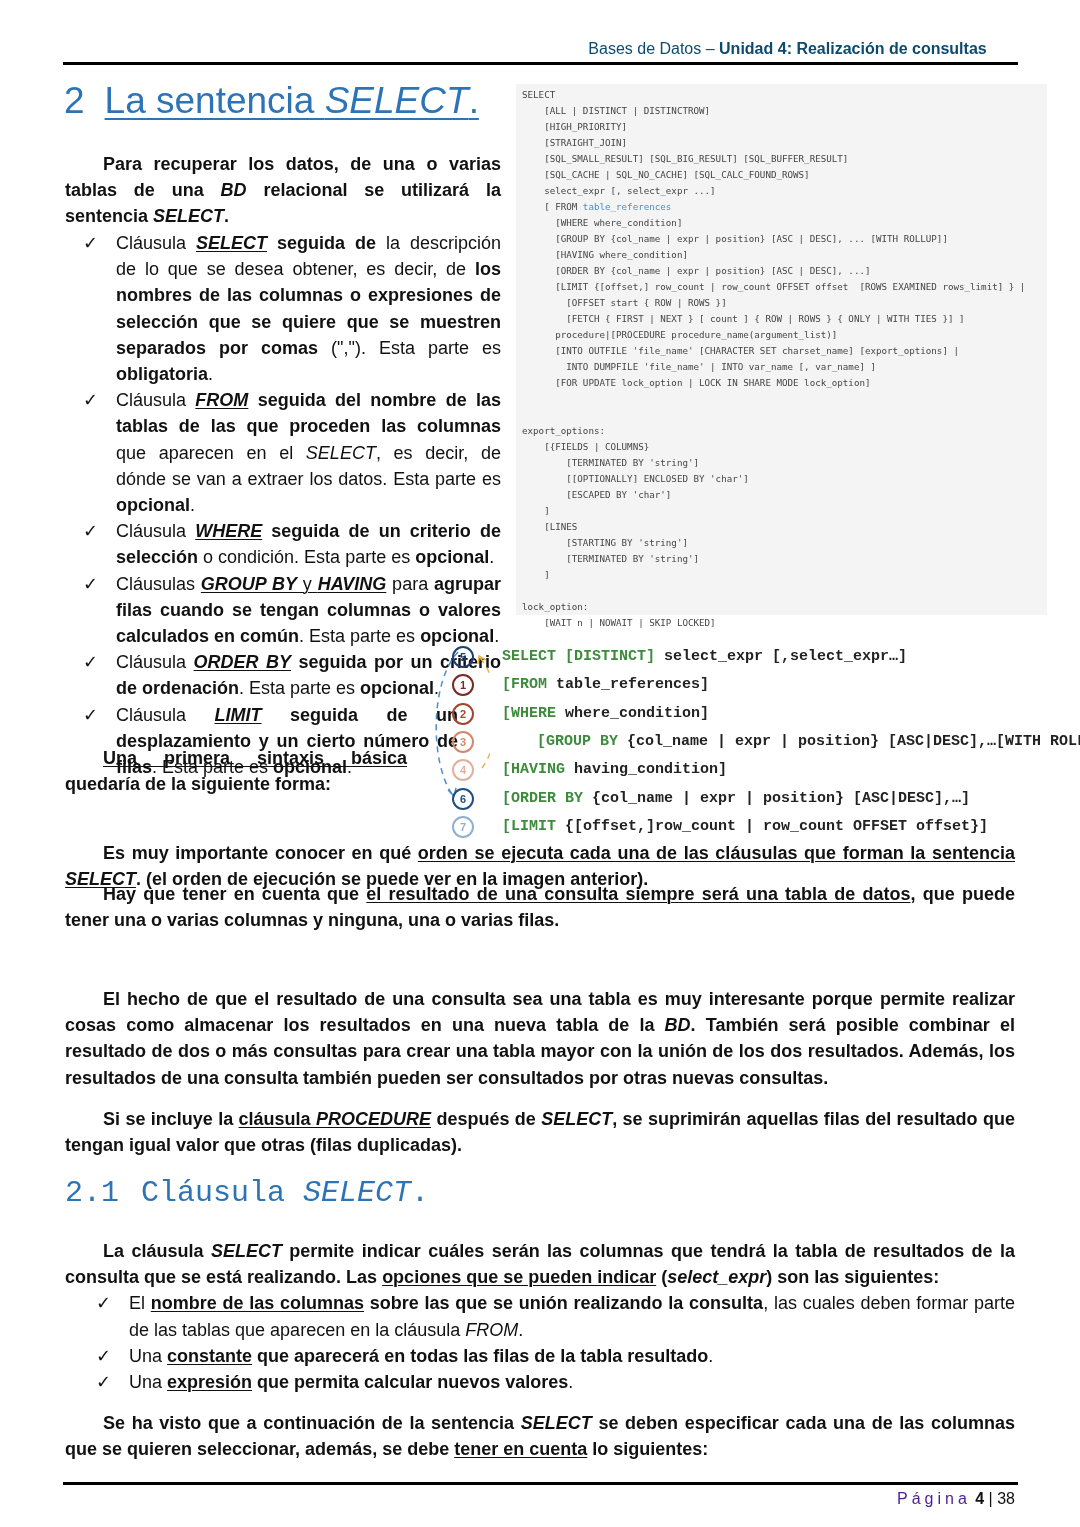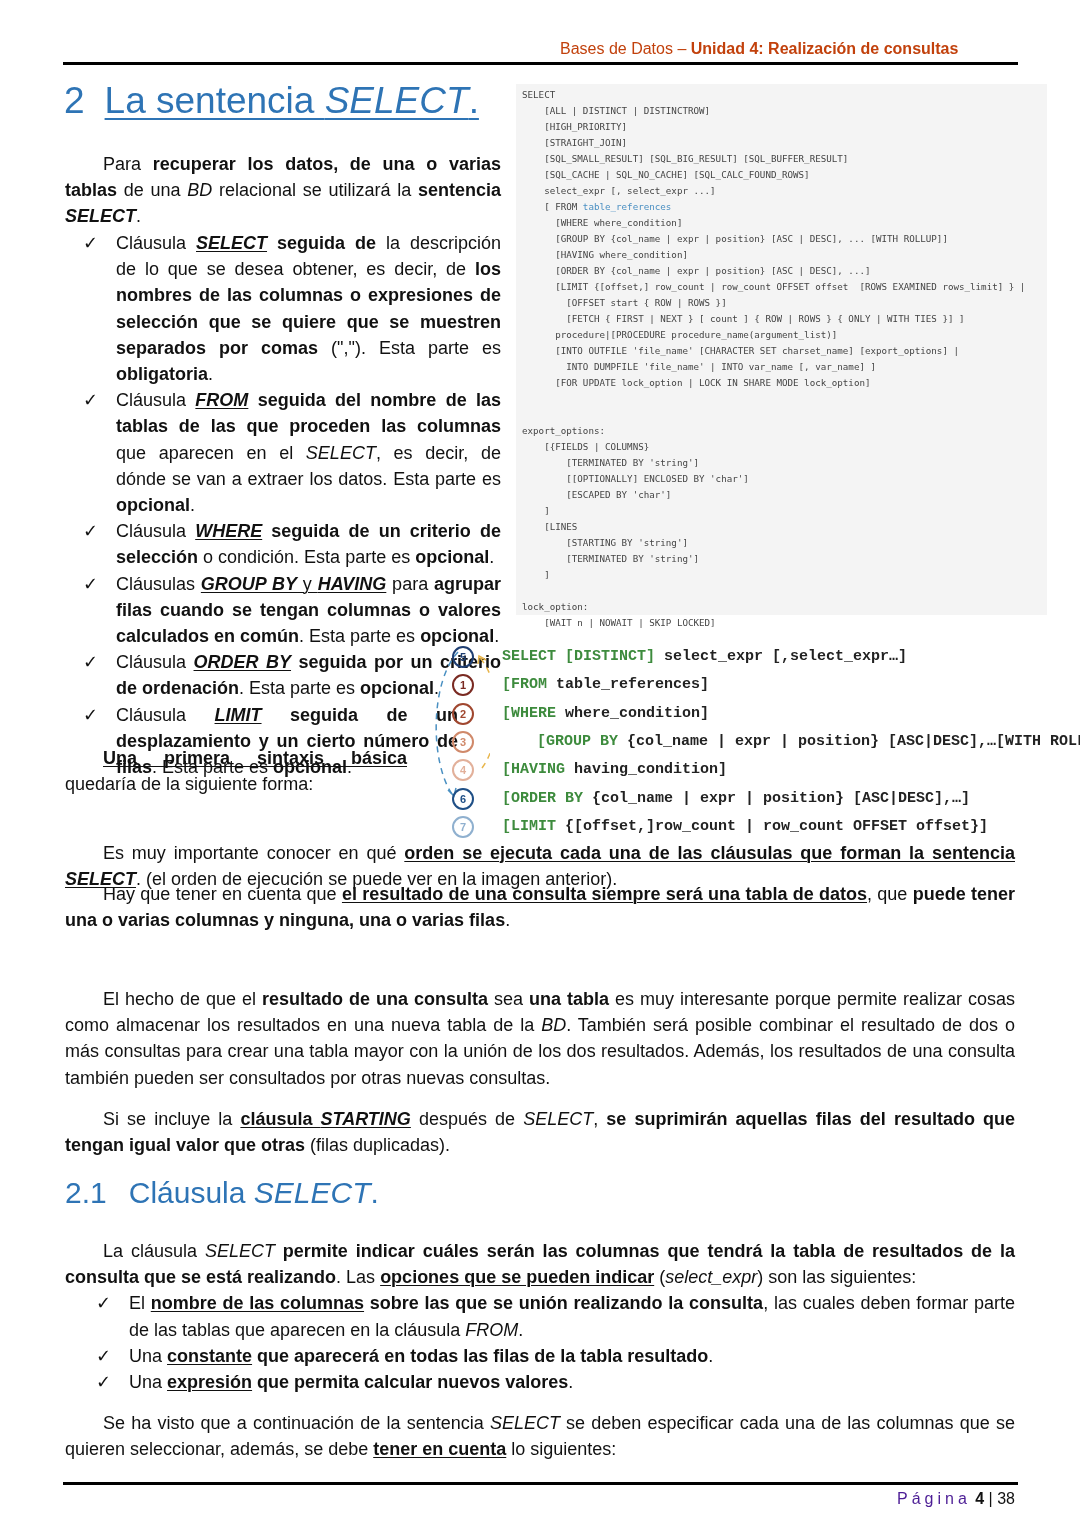--- a/index.html
+++ b/index.html
@@ -1,39 +1,39 @@
 <!DOCTYPE html>
 <html><head>
 <meta charset="utf-8">
 <style>
   html,body{margin:0;padding:0;background:#ffffff;}
   body{width:1080px;height:1527px;position:relative;overflow:hidden;font-family:"Liberation Sans",sans-serif;color:#111;}
   .abs{position:absolute;}
-  .hdr{left:560px;top:40px;width:455px;text-align:left;font-size:16px;color:#c2410c;}
+  .hdr{left:560px;top:40px;width:455px;text-align:center;font-size:16px;color:#0c4a6e;}
   .hdr b{font-weight:bold;}
   .rule{background:#000;height:3px;}
   .h1{left:64px;top:80px;font-size:37px;color:#2e74b5;}
   .h1 .num{margin-right:20px;}
   .h1 .t{text-decoration:underline;text-decoration-thickness:2px;text-underline-offset:5px;}
   .p{font-size:18px;line-height:26.2px;}
   .left{left:65px;width:436px;text-align:justify;}
   .left-narrow{width:342px;}
-  .ind{text-indent:38px;}
+  .ind{text-indent:38px;font-weight:bold;}
   ul.chk{list-style:none;margin:0;padding:0;}
   ul.chk li{position:relative;padding-left:51px;text-align:justify;}
   ul.chk li .ck{position:absolute;left:18px;top:0;}
   u{text-decoration-thickness:1px;text-underline-offset:2px;}
   .code1{left:516px;top:84px;width:531px;height:531px;background:#f4f4f4;font-family:"DejaVu Sans Mono",monospace;font-size:9.2px;line-height:16px;color:#444;white-space:pre;padding:3px 6px;box-sizing:border-box;}
   .code1 .kw{color:#4a8fc2;}
   .exec{left:430px;top:642px;width:640px;height:200px;}
   .exec .row{position:absolute;left:72px;font-family:"Liberation Mono",monospace;font-weight:bold;font-size:15px;color:#222;white-space:pre;}
   .exec .g{color:#3d8b3d;}
   .exec .circ{position:absolute;left:22px;width:18px;height:18px;border-radius:50%;border:2px solid;font-size:11px;font-weight:bold;text-align:center;line-height:18px;font-family:"Liberation Sans",sans-serif;}
   .full{left:65px;width:950px;text-align:justify;}
-  .h2{left:65px;top:1176px;font-size:30px;color:#2e74b5;}
+  .h2{left:65px;top:1176px;font-size:30px;color:#2e74b5;font-family:Liberation Mono, monospace;}
   .footer{left:820px;top:1490px;width:195px;text-align:right;font-size:16px;}
   .footer .pg{color:#4c1d95;letter-spacing:4px;}
 </style>
 </head>
 <body>
 
 <div class="abs hdr">
   <span>Bases de Datos – </span><b>Unidad 4: Realización de consultas</b>
 </div>
 <div class="abs rule" style="left:63px;top:62px;width:955px;"></div>
@@ -103,21 +103,21 @@
 <div class="abs p full" style="top:840px;">
   <div class="ind"><span>Es muy importante conocer en qué </span><b><u><span>orden se ejecuta cada una de las cláusulas que forman la sentencia </span><i>SELECT</i></u></b><span>. (el orden de ejecución se puede ver en la imagen anterior).</span></div>
 </div>
 <div class="abs p full" style="top:881px;">
   <div class="ind"><span>Hay que tener en cuenta que </span><b><u>el resultado de una consulta siempre será una tabla de datos</u></b><span>, que </span><b>puede tener una o varias columnas y ninguna, una o varias filas</b><span>.</span></div>
 </div>
 <div class="abs p full" style="top:986px;">
   <div class="ind"><span>El hecho de que el </span><b>resultado de una consulta</b><span> sea </span><b>una tabla</b><span> es muy interesante porque permite realizar cosas como almacenar los resultados en una nueva tabla de la </span><i>BD</i><span>. También será posible combinar el resultado de dos o más consultas para crear una tabla mayor con la unión de los dos resultados. Además, los resultados de una consulta también pueden ser consultados por otras nuevas consultas.</span></div>
 </div>
 <div class="abs p full" style="top:1106px;">
-  <div class="ind"><span>Si se incluye la </span><b><u><span>cláusula </span><i>STARTING</i></u></b><span> después de </span><i>SELECT</i><span>, </span><b>se suprimirán aquellas filas del resultado que tengan igual valor que otras</b><span> (filas duplicadas).</span></div>
+  <div class="ind"><span>Si se incluye la </span><b><u><span>cláusula </span><i>PROCEDURE</i></u></b><span> después de </span><i>SELECT</i><span>, </span><b>se suprimirán aquellas filas del resultado que tengan igual valor que otras</b><span> (filas duplicadas).</span></div>
 </div>
 
 <div class="abs h2">
   <span style="margin-right:22px;">2.1</span><span>Cláusula </span><i>SELECT</i><span>.</span>
 </div>
 
 <div class="abs p full" style="top:1238px;">
   <div class="ind"><span>La cláusula </span><i>SELECT</i><b> permite indicar cuáles serán las columnas que tendrá la tabla de resultados de la consulta que se está realizando</b><span>. Las </span><b><u>opciones que se pueden indicar</u></b><span> (</span><i>select_expr</i><span>) son las siguientes:</span></div>
   <ul class="chk" style="margin-left:13px;">
     <li><span class="ck">✓</span><span>El </span><b><u>nombre de las columnas</u></b><b> sobre las que se unión realizando la consulta</b><span>, las cuales deben formar parte de las tablas que aparecen en la cláusula </span><i>FROM</i><span>.</span></li>

